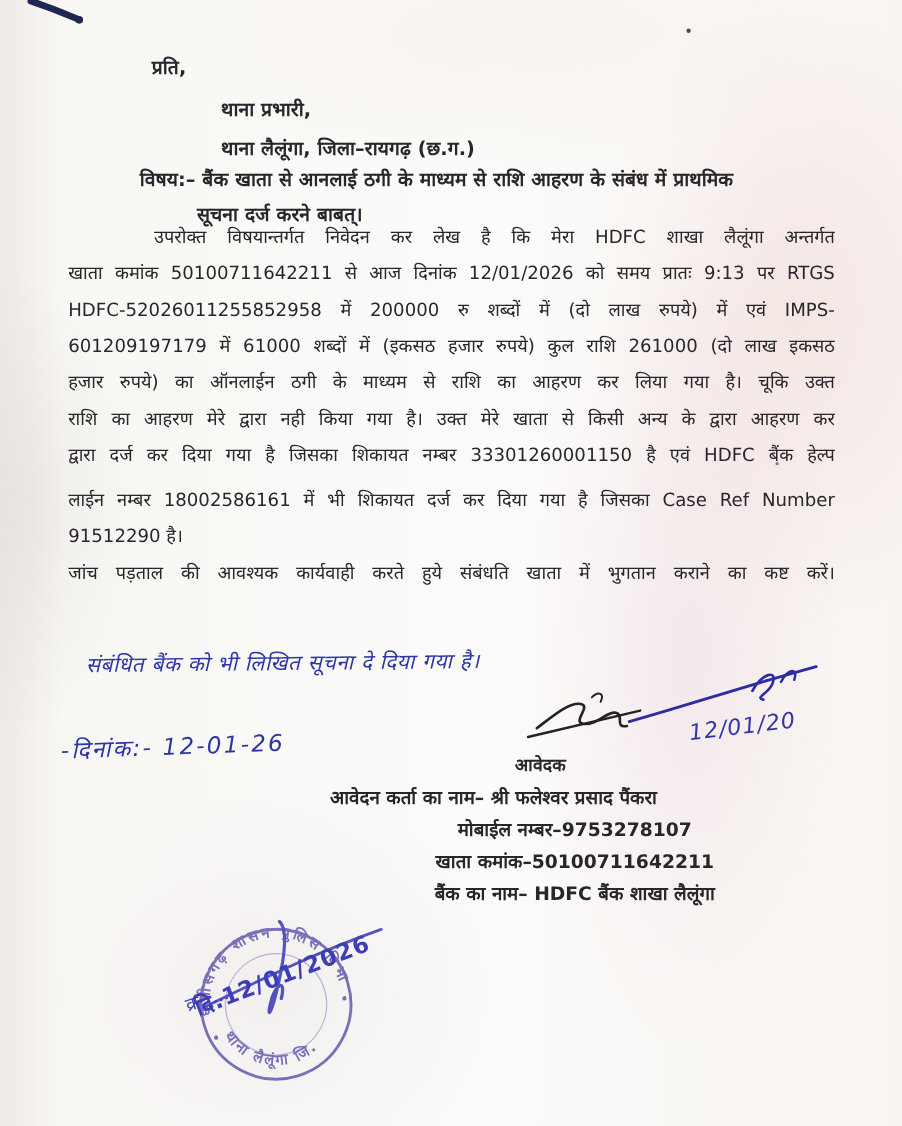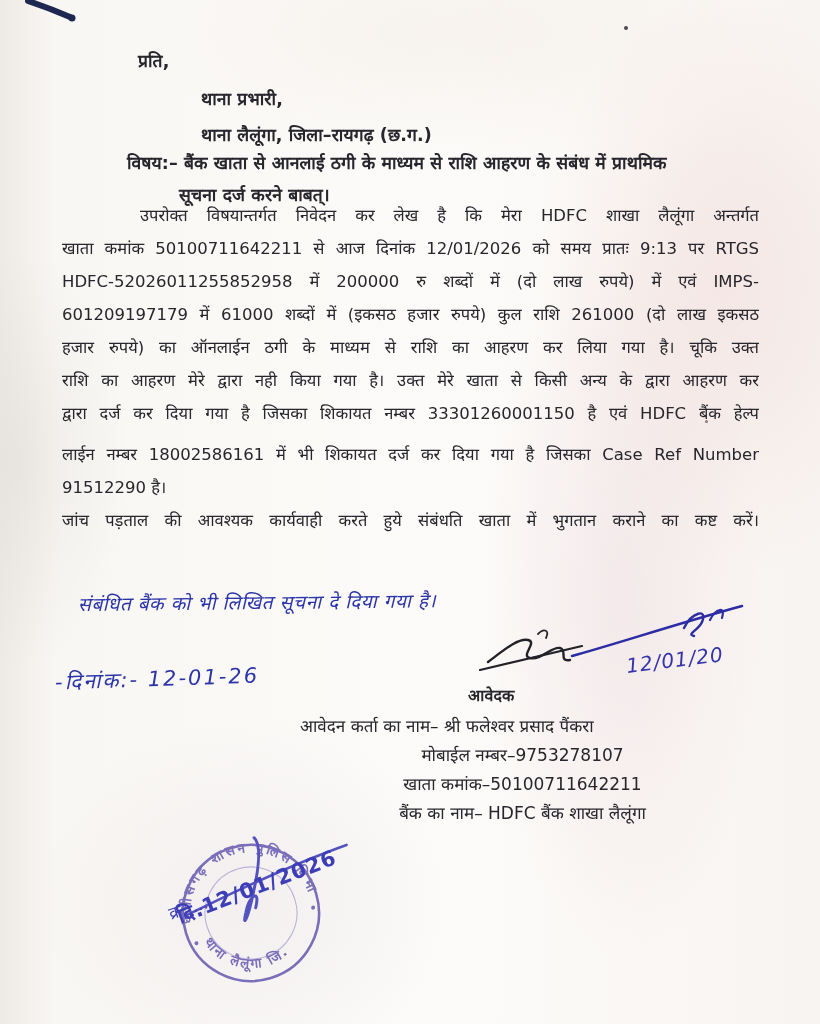--- a/index.html
+++ b/index.html
@@ -27,21 +27,21 @@
   }
   .bline.short { text-align:left; text-align-last:left; }
   .bline.indent { text-indent:78px; }
   .bline.sp { margin-top:8px; }
   .hand { color:#2b35a8; font-weight:500; }
   .note-line { left:78px; top:588px; width:580px; font-size:19px; transform:rotate(-.6deg); font-style:italic; letter-spacing:.5px; }
   .date-left { left:55px; top:664px; font-size:21px; transform:rotate(-2deg); letter-spacing:2px; font-style:italic; }
   .sig-date { left:626px; top:648px; font-size:20px; transform:rotate(-7deg); letter-spacing:1px; font-style:italic; color:#3434ab; }
   .applicant-label { left:468px; top:684px; font-size:16px; font-weight:600; }
   .footer-block { left:300px; top:712px; width:445px; text-align:center; }
-  .fline { line-height:29px; font-size:17px; font-weight:400; color:#26262c; }
+  .fline { line-height:29px; font-size:17px; font-weight:700; color:#26262c; }
   .fline:first-child { text-align:left; }
   .stamp-wrap { left:146px; top:816px; width:210px; height:195px; transform:rotate(-3deg); }
   .stamp-date { left:172px; top:872px; font-size:21px; font-weight:600; transform:rotate(-21deg); color:#3d3db8; letter-spacing:1px; white-space:nowrap; }
   .stamp-kr { left:168px; top:896px; font-size:17px; transform:rotate(-18deg); color:#4040b4; }
   .speck1 { left:624px; top:26px; width:4px; height:4px; background:#4a4a52; border-radius:50%; }
   .speck2 { left:705px; top:420px; width:3px; height:3px; background:#8a7a7a; border-radius:50%; }
 </style>
 </head>
 <body>
 

